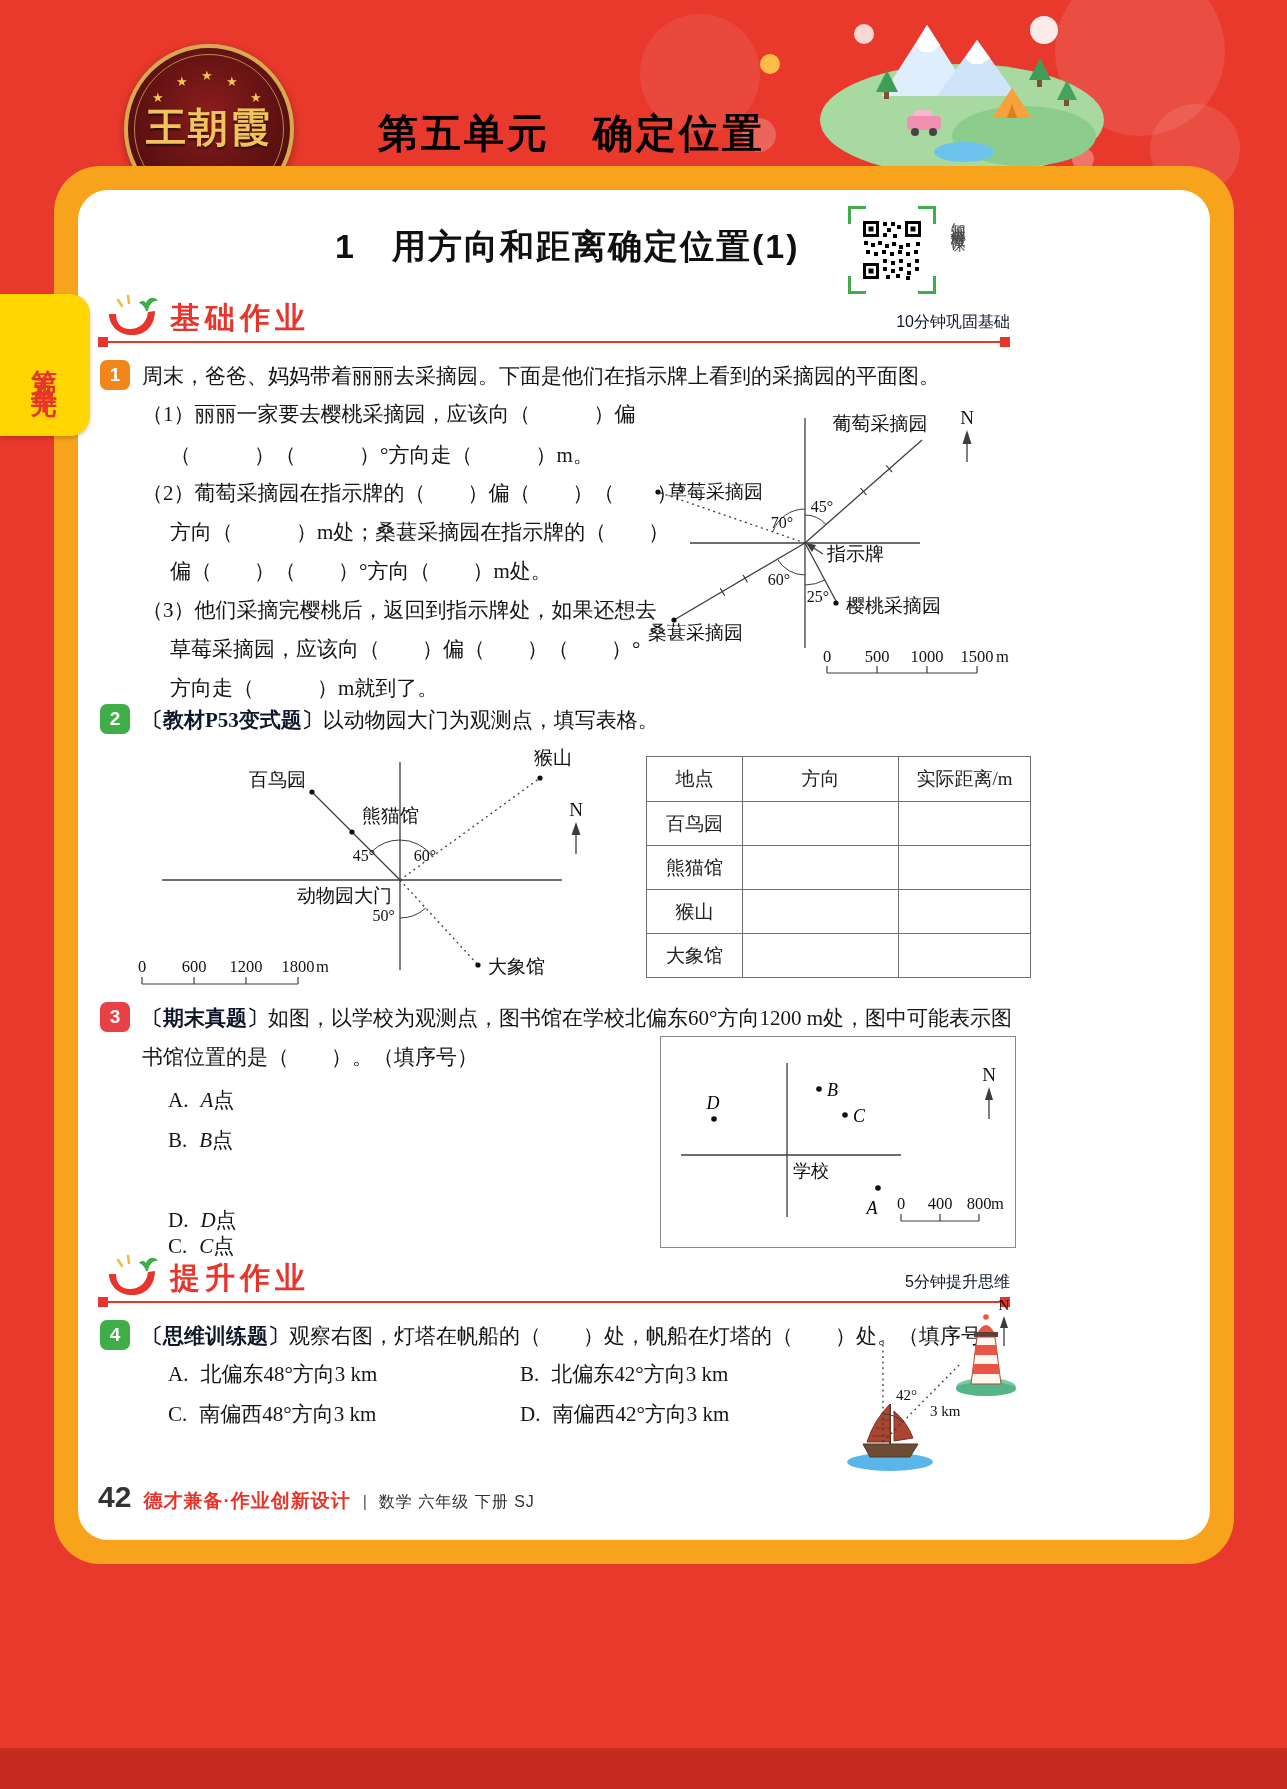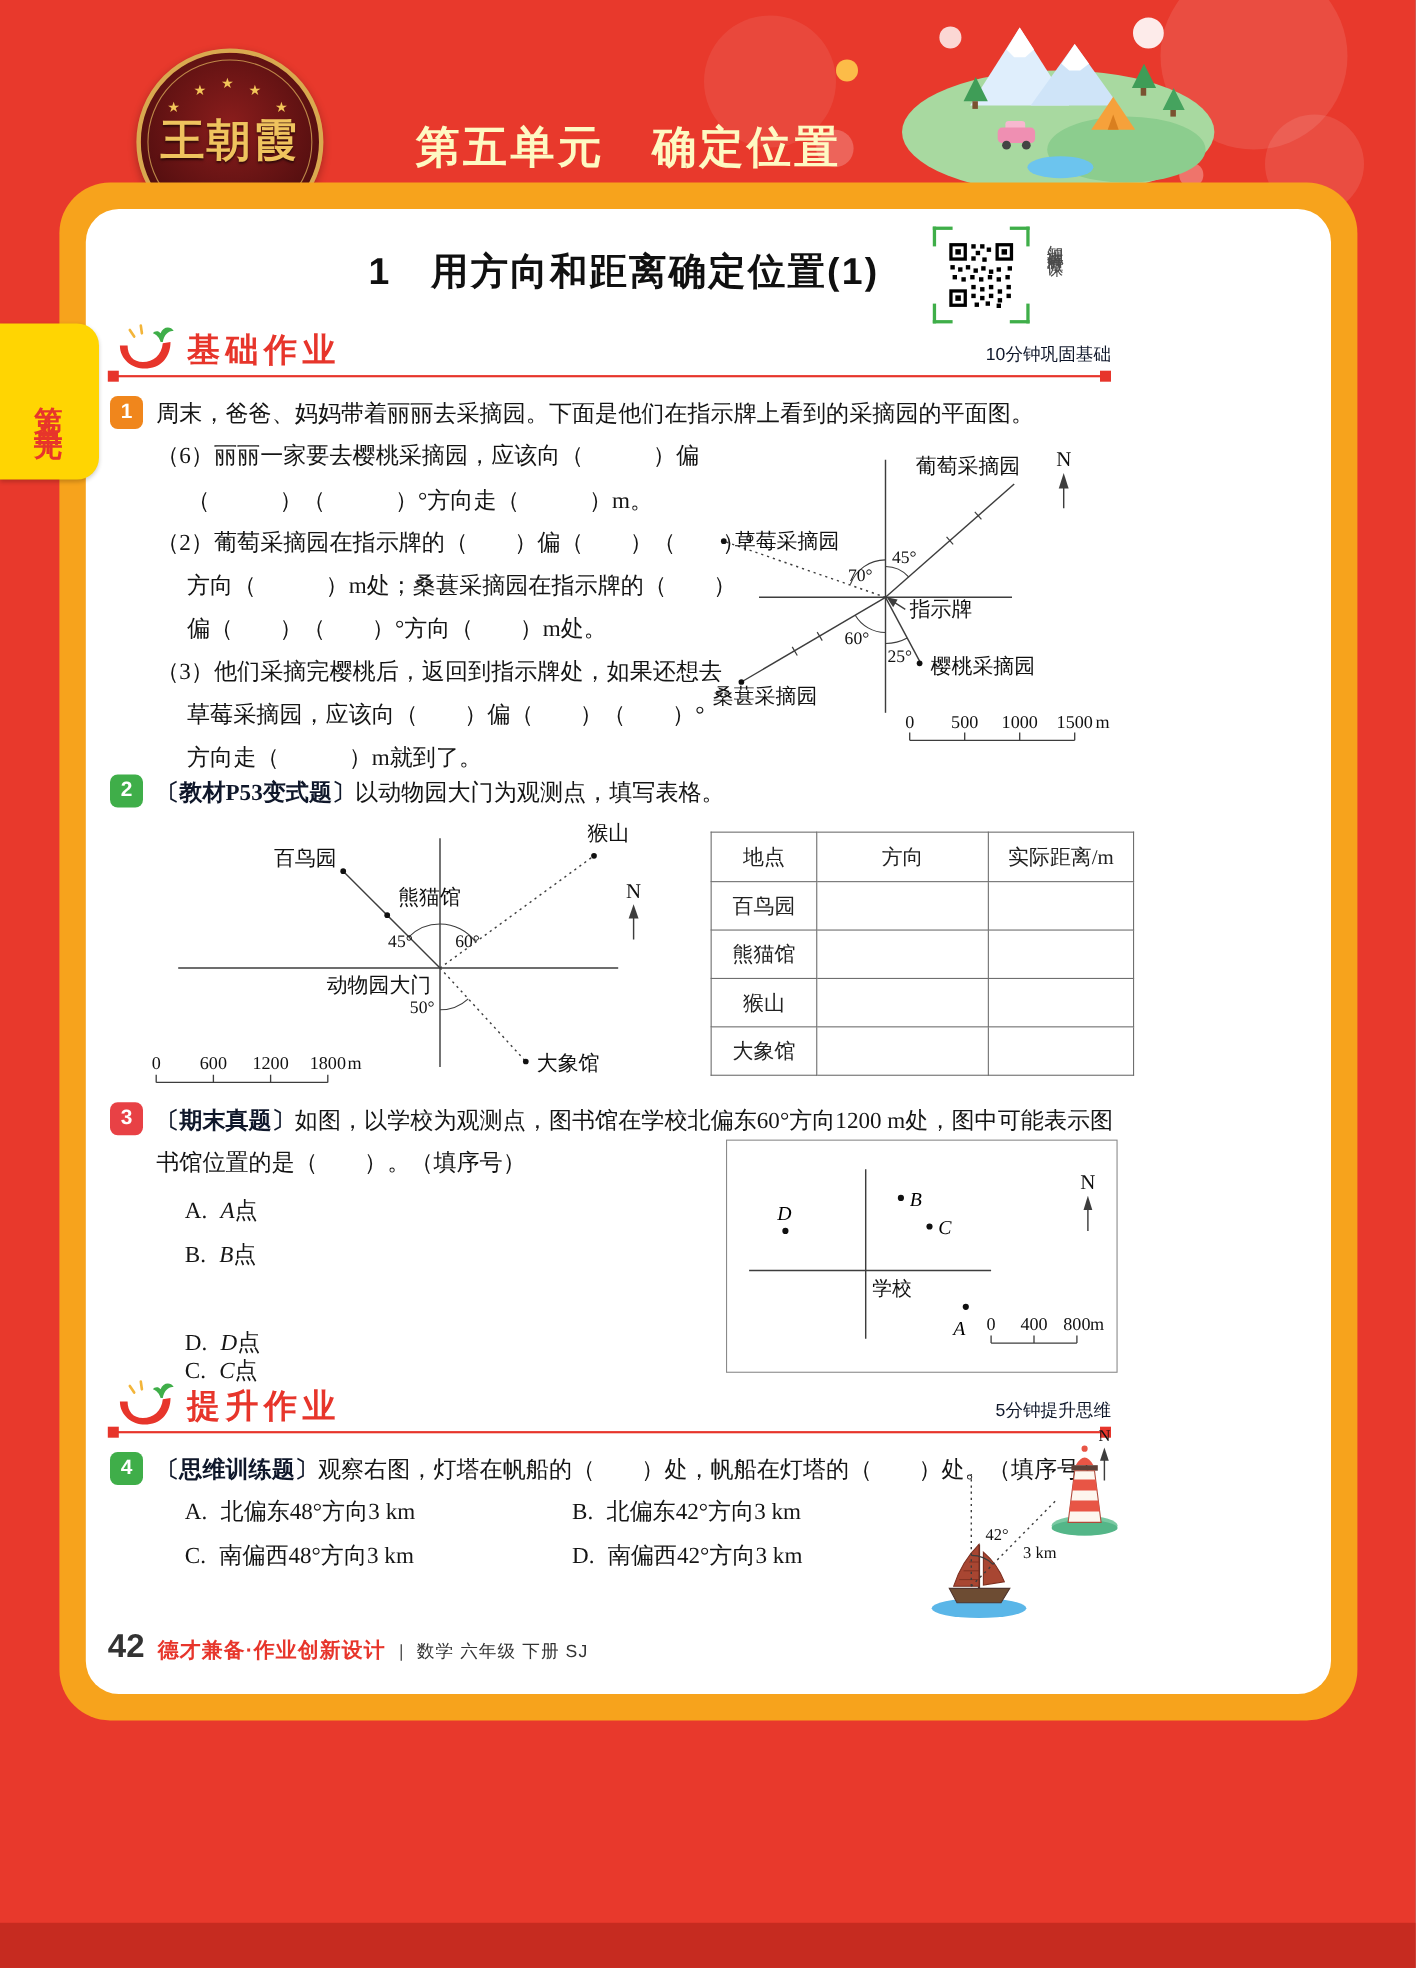--- a/index.html
+++ b/index.html
@@ -4,21 +4,21 @@
 <style>
   html,body{margin:0;padding:0;}
   body{background:#777;}
   .page{position:relative;width:1287px;height:1789px;background:#e8392c;overflow:hidden;
         font-family:"Liberation Serif","DejaVu Serif",serif;color:#151515;}
   .abs{position:absolute;}
   .nw{white-space:nowrap;}
   
   .circle{position:absolute;border-radius:50%;}
   .hdr-title{font-family:"Liberation Sans","DejaVu Sans",sans-serif;font-weight:bold;font-size:40px;
-             color:#fef9c3;letter-spacing:3px;}
+             color:#000000;letter-spacing:3px;}
   .logo{position:absolute;left:124px;top:44px;width:162px;height:162px;border-radius:50%;
         background:radial-gradient(circle at 50% 40%,#8a1d1c,#520e0f 72%);
         border:4px solid #d9a94f;box-shadow:0 3px 8px rgba(0,0,0,.3);}
   .logo-ring{position:absolute;inset:6px;border:1px solid rgba(230,185,95,.7);border-radius:50%;}
   .logo-name{position:absolute;width:100%;top:52px;text-align:center;
              font:bold 40px "Liberation Serif","DejaVu Serif",serif;color:#efc35e;
              letter-spacing:2px;text-shadow:0 2px 2px rgba(0,0,0,.55);}
   .logo-line{position:absolute;left:50%;transform:translateX(-50%);bottom:32px;width:66px;height:3px;
              background:#c89b4a;border-radius:2px;}
   .star{position:absolute;color:#f3c659;font-size:13px;}
@@ -205,21 +205,21 @@
     <path d="M14,8 L18,14 M24,4 L25,11" stroke="#f3b53a" stroke-width="2.4" stroke-linecap="round"></path>
     <path d="M5,22 C5,35 17,44 30,43 C44,42 51,31 51,19 L44,20 C43,31 35,37 26,37 C17,37 12,31 12,22 Z" fill="#e7352b"></path>
     <path d="M44,19 C45,12 50,8 54,9 C51,4 44,5 42,11 C40,8 36,9 35,11 C38,12 41,15 42,19 Z" fill="#3fae49"></path>
   </svg>
   <div class="abs sec-title nw" style="left:170px;top:298px;">基础作业</div>
   <div class="abs sec-note nw" style="left:810px;top:312px;width:200px;">10分钟巩固基础</div>
   <div class="abs rule" style="left:100px;top:341px;width:908px;"></div>
 
   <div class="abs qnum q1c" style="left:100px;top:360px;">1</div>
   <div class="abs txt nw" style="left:142px;top:362px;">周末，爸爸、妈妈带着丽丽去采摘园。下面是他们在指示牌上看到的采摘园的平面图。</div>
-  <div class="abs txt nw" style="left:142px;top:400px;">（6）丽丽一家要去樱桃采摘园，应该向（　　　）偏</div>
+  <div class="abs txt nw" style="left:142px;top:400px;">（1）丽丽一家要去樱桃采摘园，应该向（　　　）偏</div>
   <div class="abs txt nw" style="left:170px;top:441px;">（　　　）（　　　）°方向走（　　　）m。</div>
   <div class="abs txt nw" style="left:142px;top:479px;">（2）葡萄采摘园在指示牌的（　　）偏（　　）（　　）°</div>
   <div class="abs txt nw" style="left:170px;top:557px;">偏（　　）（　　）°方向（　　）m处。</div>
   <div class="abs txt nw" style="left:170px;top:518px;">方向（　　　）m处；桑葚采摘园在指示牌的（　　）</div>
   <div class="abs txt nw" style="left:142px;top:596px;">（3）他们采摘完樱桃后，返回到指示牌处，如果还想去</div>
   <div class="abs txt nw" style="left:170px;top:635px;">草莓采摘园，应该向（　　）偏（　　）（　　）°</div>
   <div class="abs txt nw" style="left:170px;top:674px;">方向走（　　　）m就到了。</div>
 
   <svg class="abs" style="left:622px;top:396px;" width="400" height="285" viewBox="0 0 400 285">
     <g>

